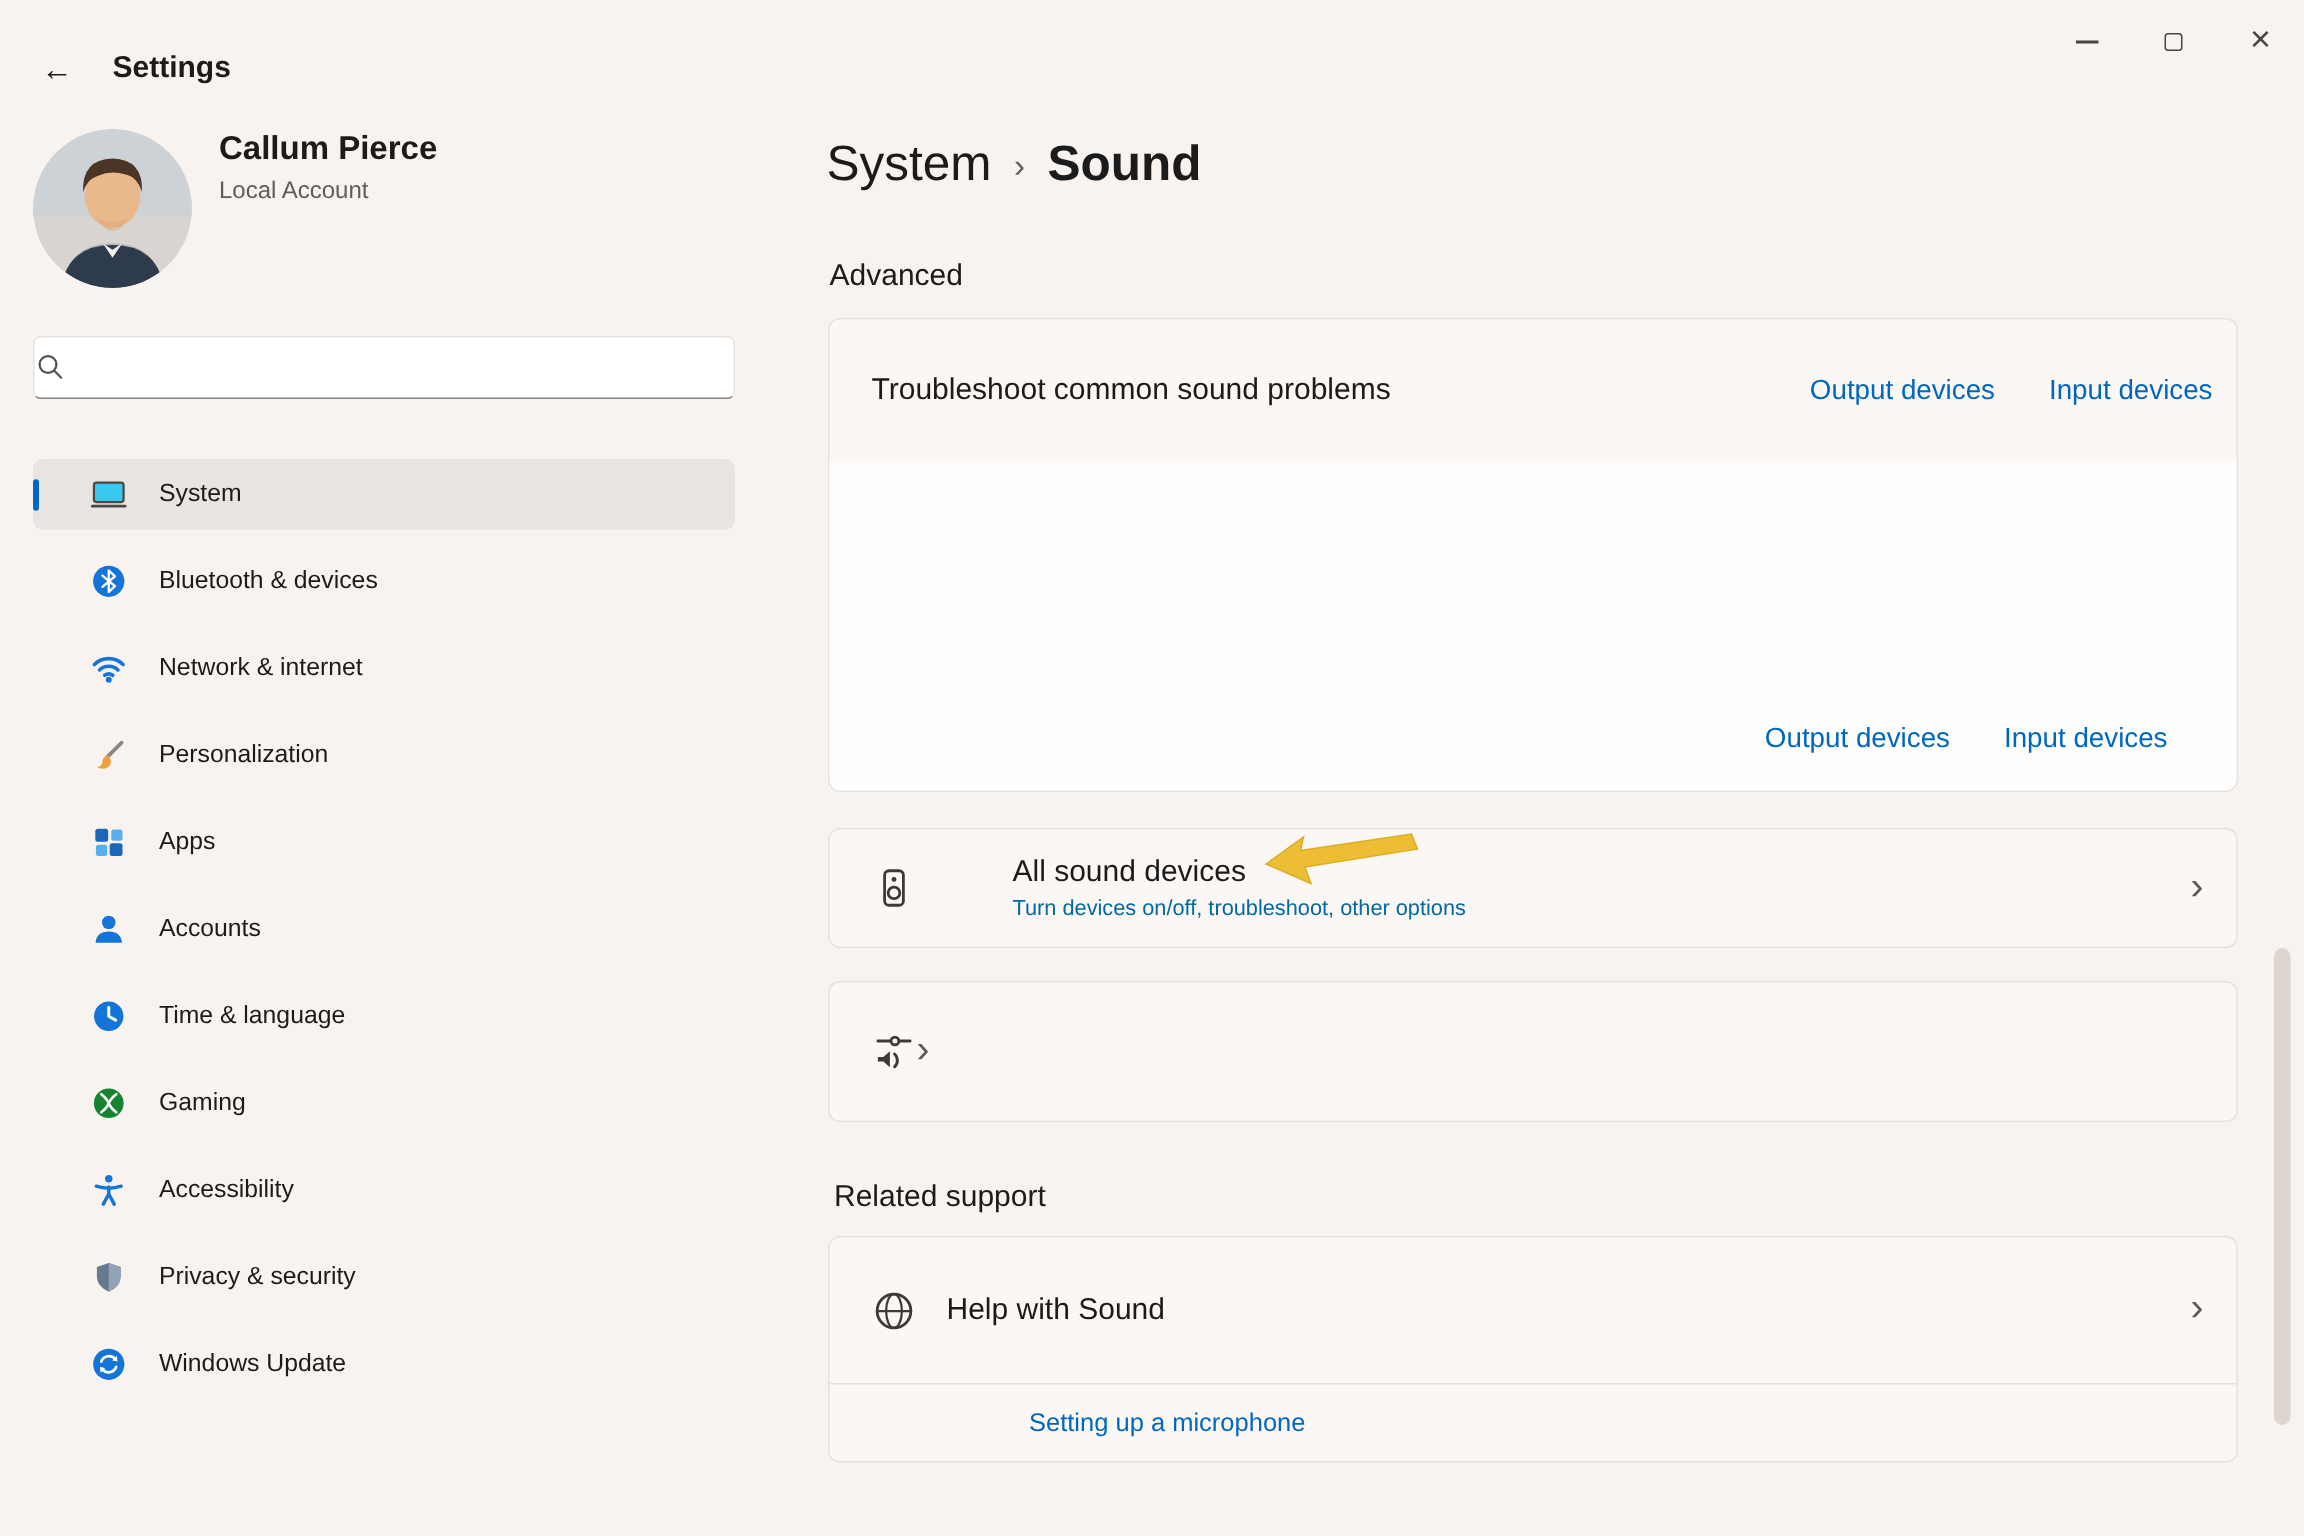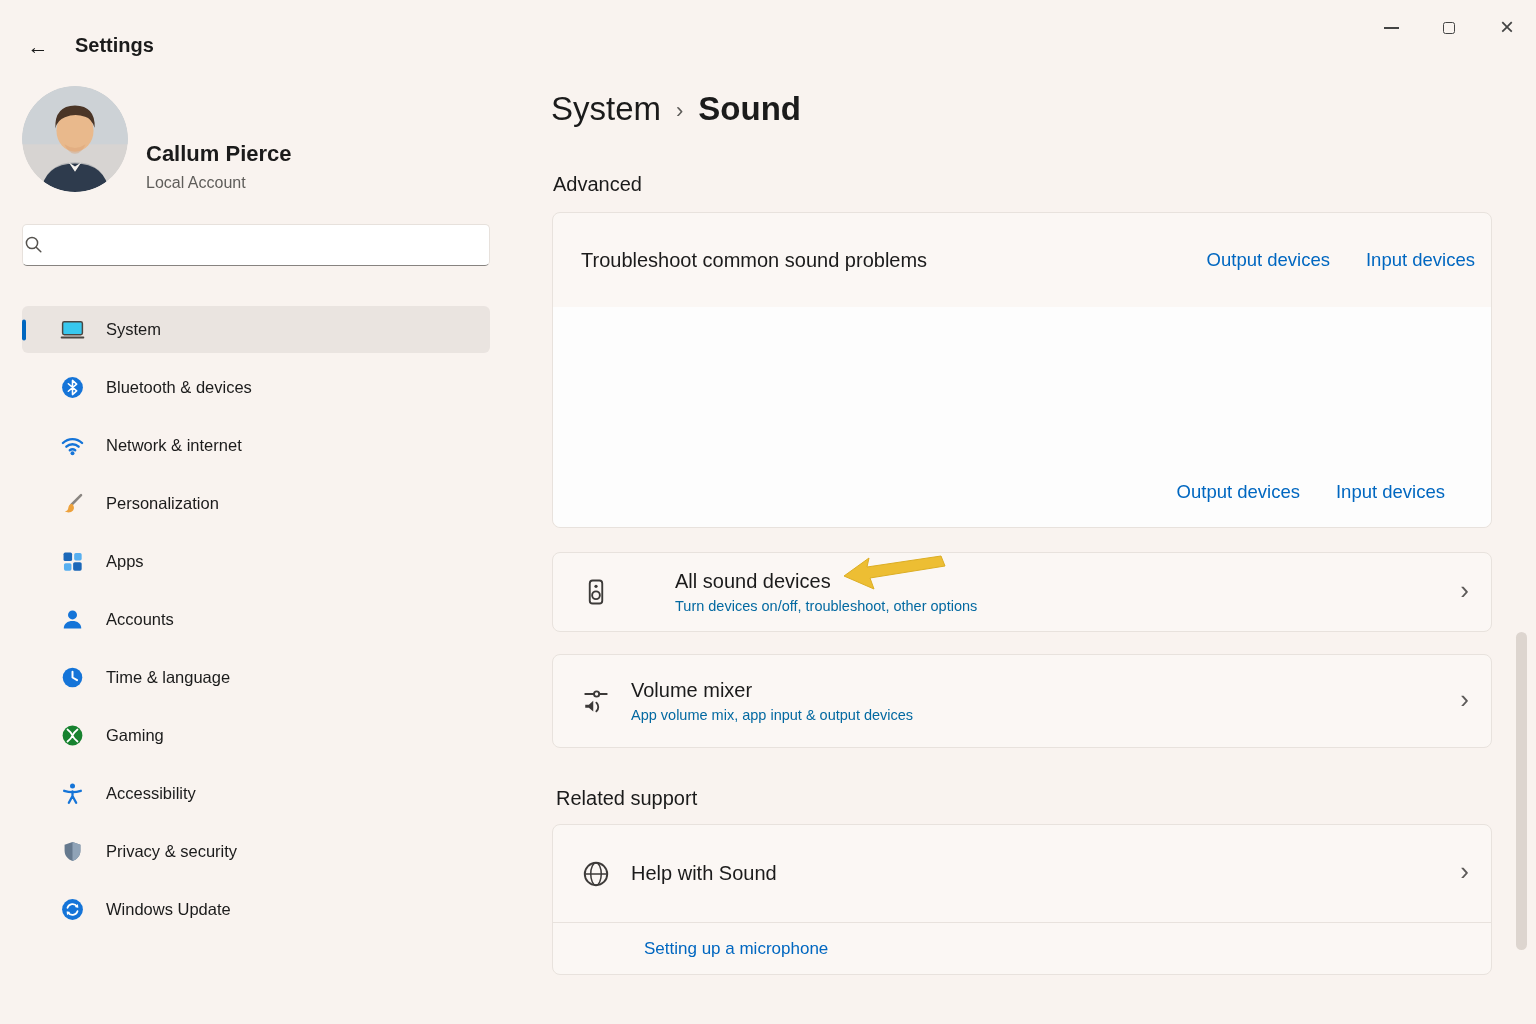--- a/index.html
+++ b/index.html
@@ -18,21 +18,21 @@
     font-size:21px; color:#1b1b1b; border-radius:5px; cursor:pointer;
   }
   .app-title{ position:absolute; left:75px; top:34px; font-size:20px; font-weight:600; }
   .window-controls{ position:absolute; top:0; right:0; display:flex; }
   .win-btn{ width:58px; height:56px; display:flex; align-items:center; justify-content:center; cursor:pointer; }
   .min-glyph{ width:15px; height:2px; background:#444; }
   .max-glyph{ width:12px; height:12px; border:1.4px solid #444; border-radius:2.5px; }
   .close-glyph{ font-size:24px; color:#444; line-height:1; margin-top:-3px; }
 
   
-  .profile{ position:absolute; left:22px; top:86px; display:flex; align-items:flex-end; gap:18px; }
+  .profile{ position:absolute; left:22px; top:86px; display:flex; align-items:flex-start; gap:18px; }
   .avatar{ width:106px; height:106px; border-radius:50%; overflow:hidden; flex:0 0 auto; }
   .profile-name{ font-size:22px; font-weight:700; margin-bottom:7px; }
   .profile-sub{ font-size:16px; color:#5f5d5a; }
 
   .search-box{
     position:absolute; left:22px; top:224px; width:468px; height:42px;
     background:#ffffff; border:1px solid #e7e1dc; border-bottom:1px solid #878380;
     border-radius:5px; display:flex; align-items:center;
   }
   .search-box input{
@@ -86,21 +86,21 @@
   .volume-mixer-card{ top:654px; height:94px; }
   .row-icon{ width:30px; height:30px; display:flex; flex:0 0 auto; }
   .row-text{ flex:1; margin-left:20px; }
   .row-title{ font-size:20px; }
   .row-subtitle{ font-size:14.5px; color:#0369a1; margin-top:5px; }
   .chevron{ font-size:26px; color:#5c5a58; padding-bottom:4px; }
 
   .help-card{ top:824px; height:151px; padding:0; }
   .help-row{ height:98px; display:flex; align-items:center; padding:0 22px 0 28px; border-bottom:1px solid #e8e2dd; cursor:pointer; }
   .help-footer{ height:51px; display:flex; align-items:center; padding-left:91px; }
-  .footer-link{ font-size:17px; }
+  .footer-link{ font-size:17px;margin-left:42px; }
 
   .annotation-arrow{ position:absolute; left:843px; top:554px; pointer-events:none; }
 
   .scrollbar-thumb{
     position:absolute; right:9px; top:632px; width:11px; height:318px;
     border-radius:6px; background:#ddd5cf; cursor:pointer;
   }
 </style>
 </head>
 <body>
@@ -325,24 +325,20 @@
 
 <div class="card setting-row-card volume-mixer-card">
   <span class="row-icon">
     <svg viewBox="0 0 24 24">
         <path d="M3.4 6.4 H10.3 M14.7 6.4 H20.6" stroke="#3c3a38" stroke-width="1.5" stroke-linecap="round"></path>
         <circle cx="12.5" cy="6.4" r="2.1" stroke="#3c3a38" stroke-width="1.5" fill="none"></circle>
         <path d="M3.4 14.9 h2.9 l3.5-3.1 v8.6 l-3.5-3.1 H3.4 z" fill="#3c3a38"></path>
         <path d="M12.3 13.3 a4.7 4.7 0 0 1 0 6.9" stroke="#3c3a38" stroke-width="1.5" fill="none" stroke-linecap="round"></path>
       </svg>
   </span>
-  <div class="row-text">
-    <div class="row-title">Volume mixer</div>
-    <div class="row-subtitle">App volume mix, app input &amp; output devices</div>
-  </div>
   <span class="chevron">›</span>
 </div>
 
 <div class="section-header related-header">Related support</div>
 
 <div class="card help-card">
   <div class="help-row">
     <span class="row-icon">
       <svg viewBox="0 0 24 24">
           <circle cx="12" cy="12" r="9" stroke="#3c3a38" stroke-width="1.5" fill="none"></circle>

